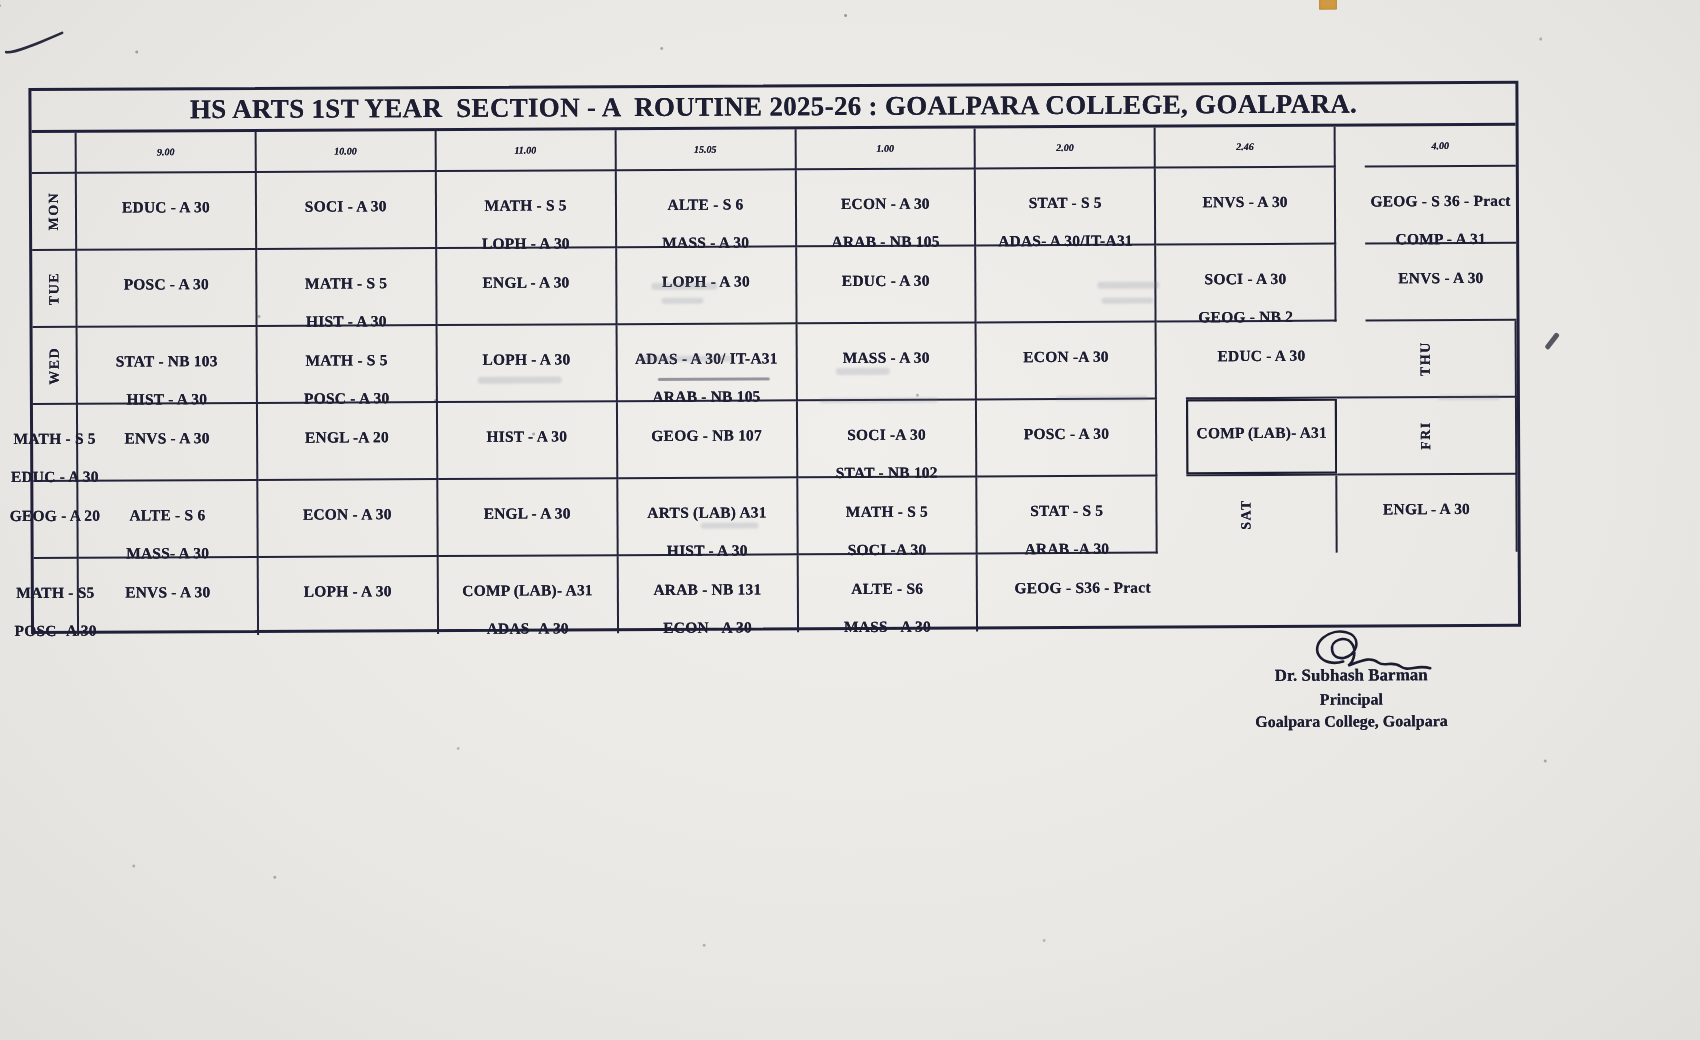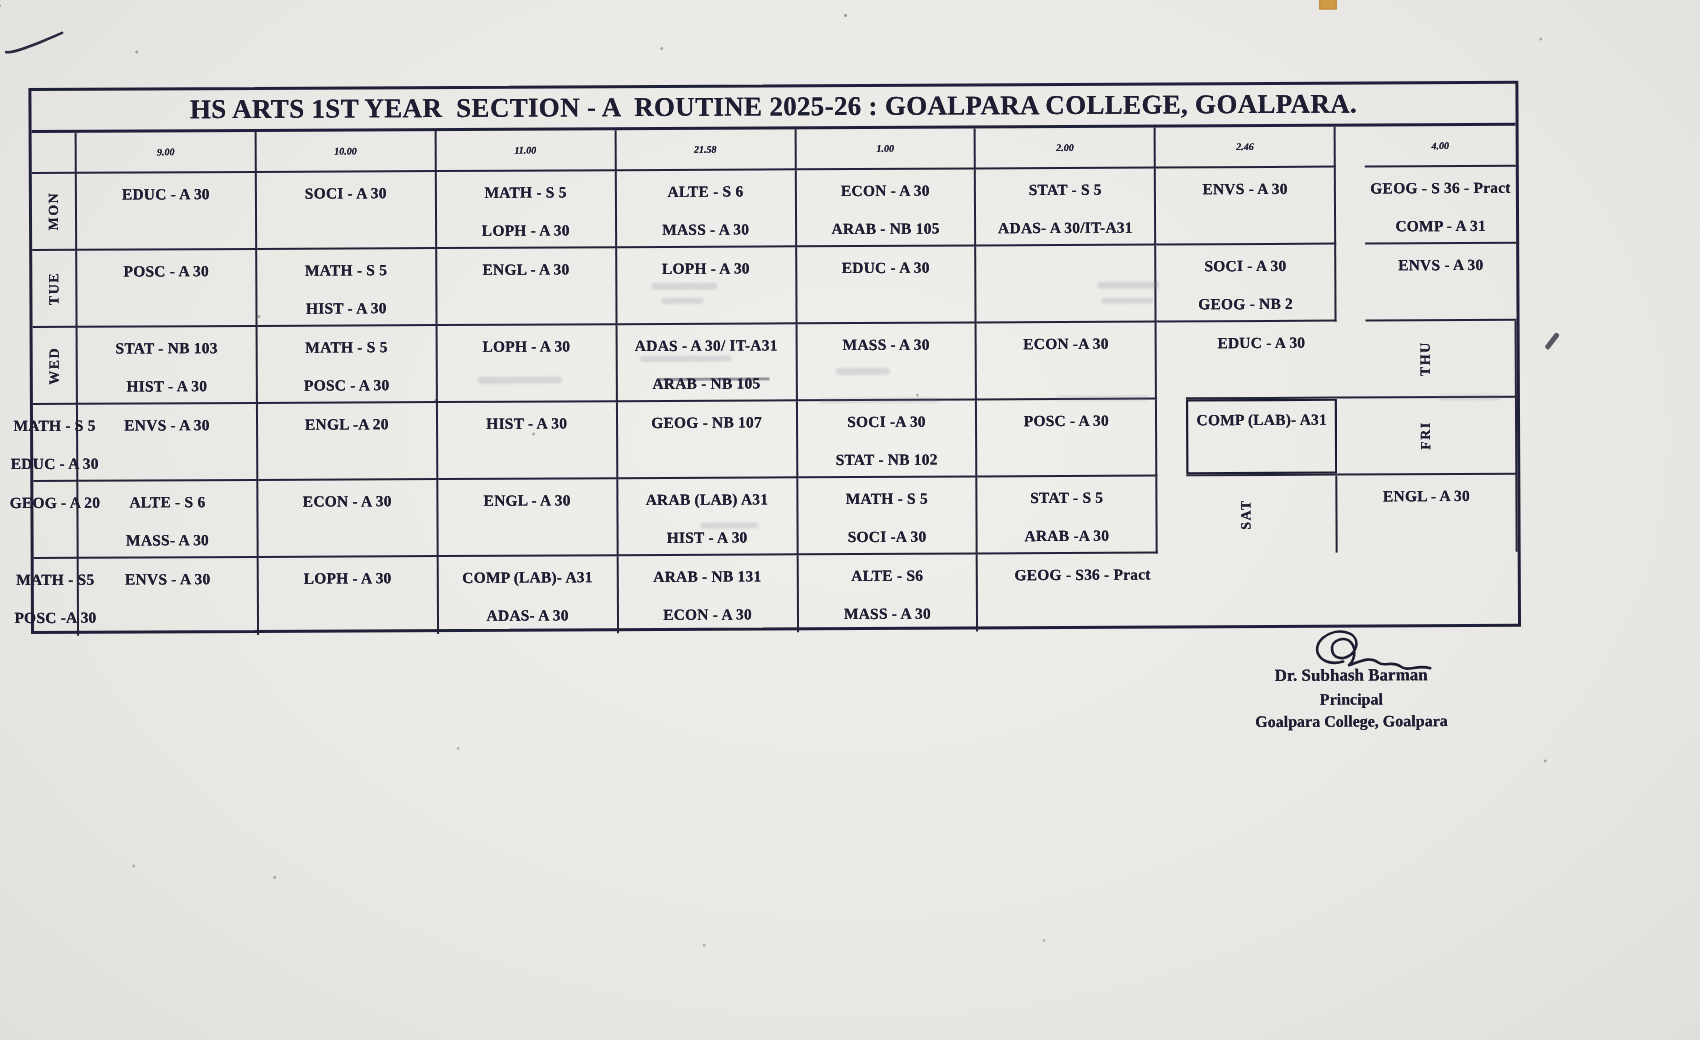--- a/index.html
+++ b/index.html
@@ -46,21 +46,21 @@
     font-style:italic;
   }
   .day-cell{
     display:flex;align-items:center;justify-content:center;
     border-right:2.5px solid #23233a;
     font-weight:700;font-size:14px;letter-spacing:1.5px;
   }
   .day-cell span{writing-mode:vertical-rl;transform:rotate(180deg);text-shadow:0 0 .4px #20203a;}
   .slot{
     display:flex;flex-direction:column;align-items:center;
-    padding-top:11px;
+    padding-top:24px;
   }
   .slot .line{
     font-size:15.5px;font-weight:700;line-height:20px;letter-spacing:.2px;
     text-shadow:0 0 .45px #20203a;
     white-space:nowrap;
   }
   .slot .line + .line{margin-top:18px;}
   .slot.boxed{box-shadow:inset 0 0 0 2.2px #1c1c30;}
 
   
@@ -101,21 +101,21 @@
   <div class="edge-mark"></div>
   <div class="speck"></div>
 
   <div class="routine">
     <div class="title">HS ARTS 1ST YEAR  SECTION - A  ROUTINE 2025-26 : GOALPARA COLLEGE, GOALPARA.</div>
 
   <div class="cell day-cell"></div>
       <div class="cell time-head">9.00</div>
       <div class="cell time-head">10.00</div>
       <div class="cell time-head">11.00</div>
-      <div class="cell time-head">21.58</div>
+      <div class="cell time-head">15.05</div>
       <div class="cell time-head">1.00</div>
       <div class="cell time-head">2.00</div>
       <div class="cell time-head">2.46</div>
       <div class="cell time-head last-col">4.00</div>
       <div class="cell day-cell">
         <span>MON</span>
       </div>
       <div class="cell slot">
         <div class="line">EDUC - A 30</div>
       </div>
@@ -238,21 +238,21 @@
         <div class="line">ALTE - S 6</div>
         <div class="line">MASS- A 30</div>
       </div>
       <div class="cell slot">
         <div class="line">ECON - A 30</div>
       </div>
       <div class="cell slot">
         <div class="line">ENGL - A 30</div>
       </div>
       <div class="cell slot">
-        <div class="line">ARAB (LAB) A31</div>
+        <div class="line">ARTS (LAB) A31</div>
         <div class="line">HIST - A 30</div>
       </div>
       <div class="cell slot">
         <div class="line">MATH - S 5</div>
         <div class="line">SOCI -A 30</div>
       </div>
       <div class="cell slot">
         <div class="line">STAT - S 5</div>
         <div class="line">ARAB -A 30</div>
       </div>

